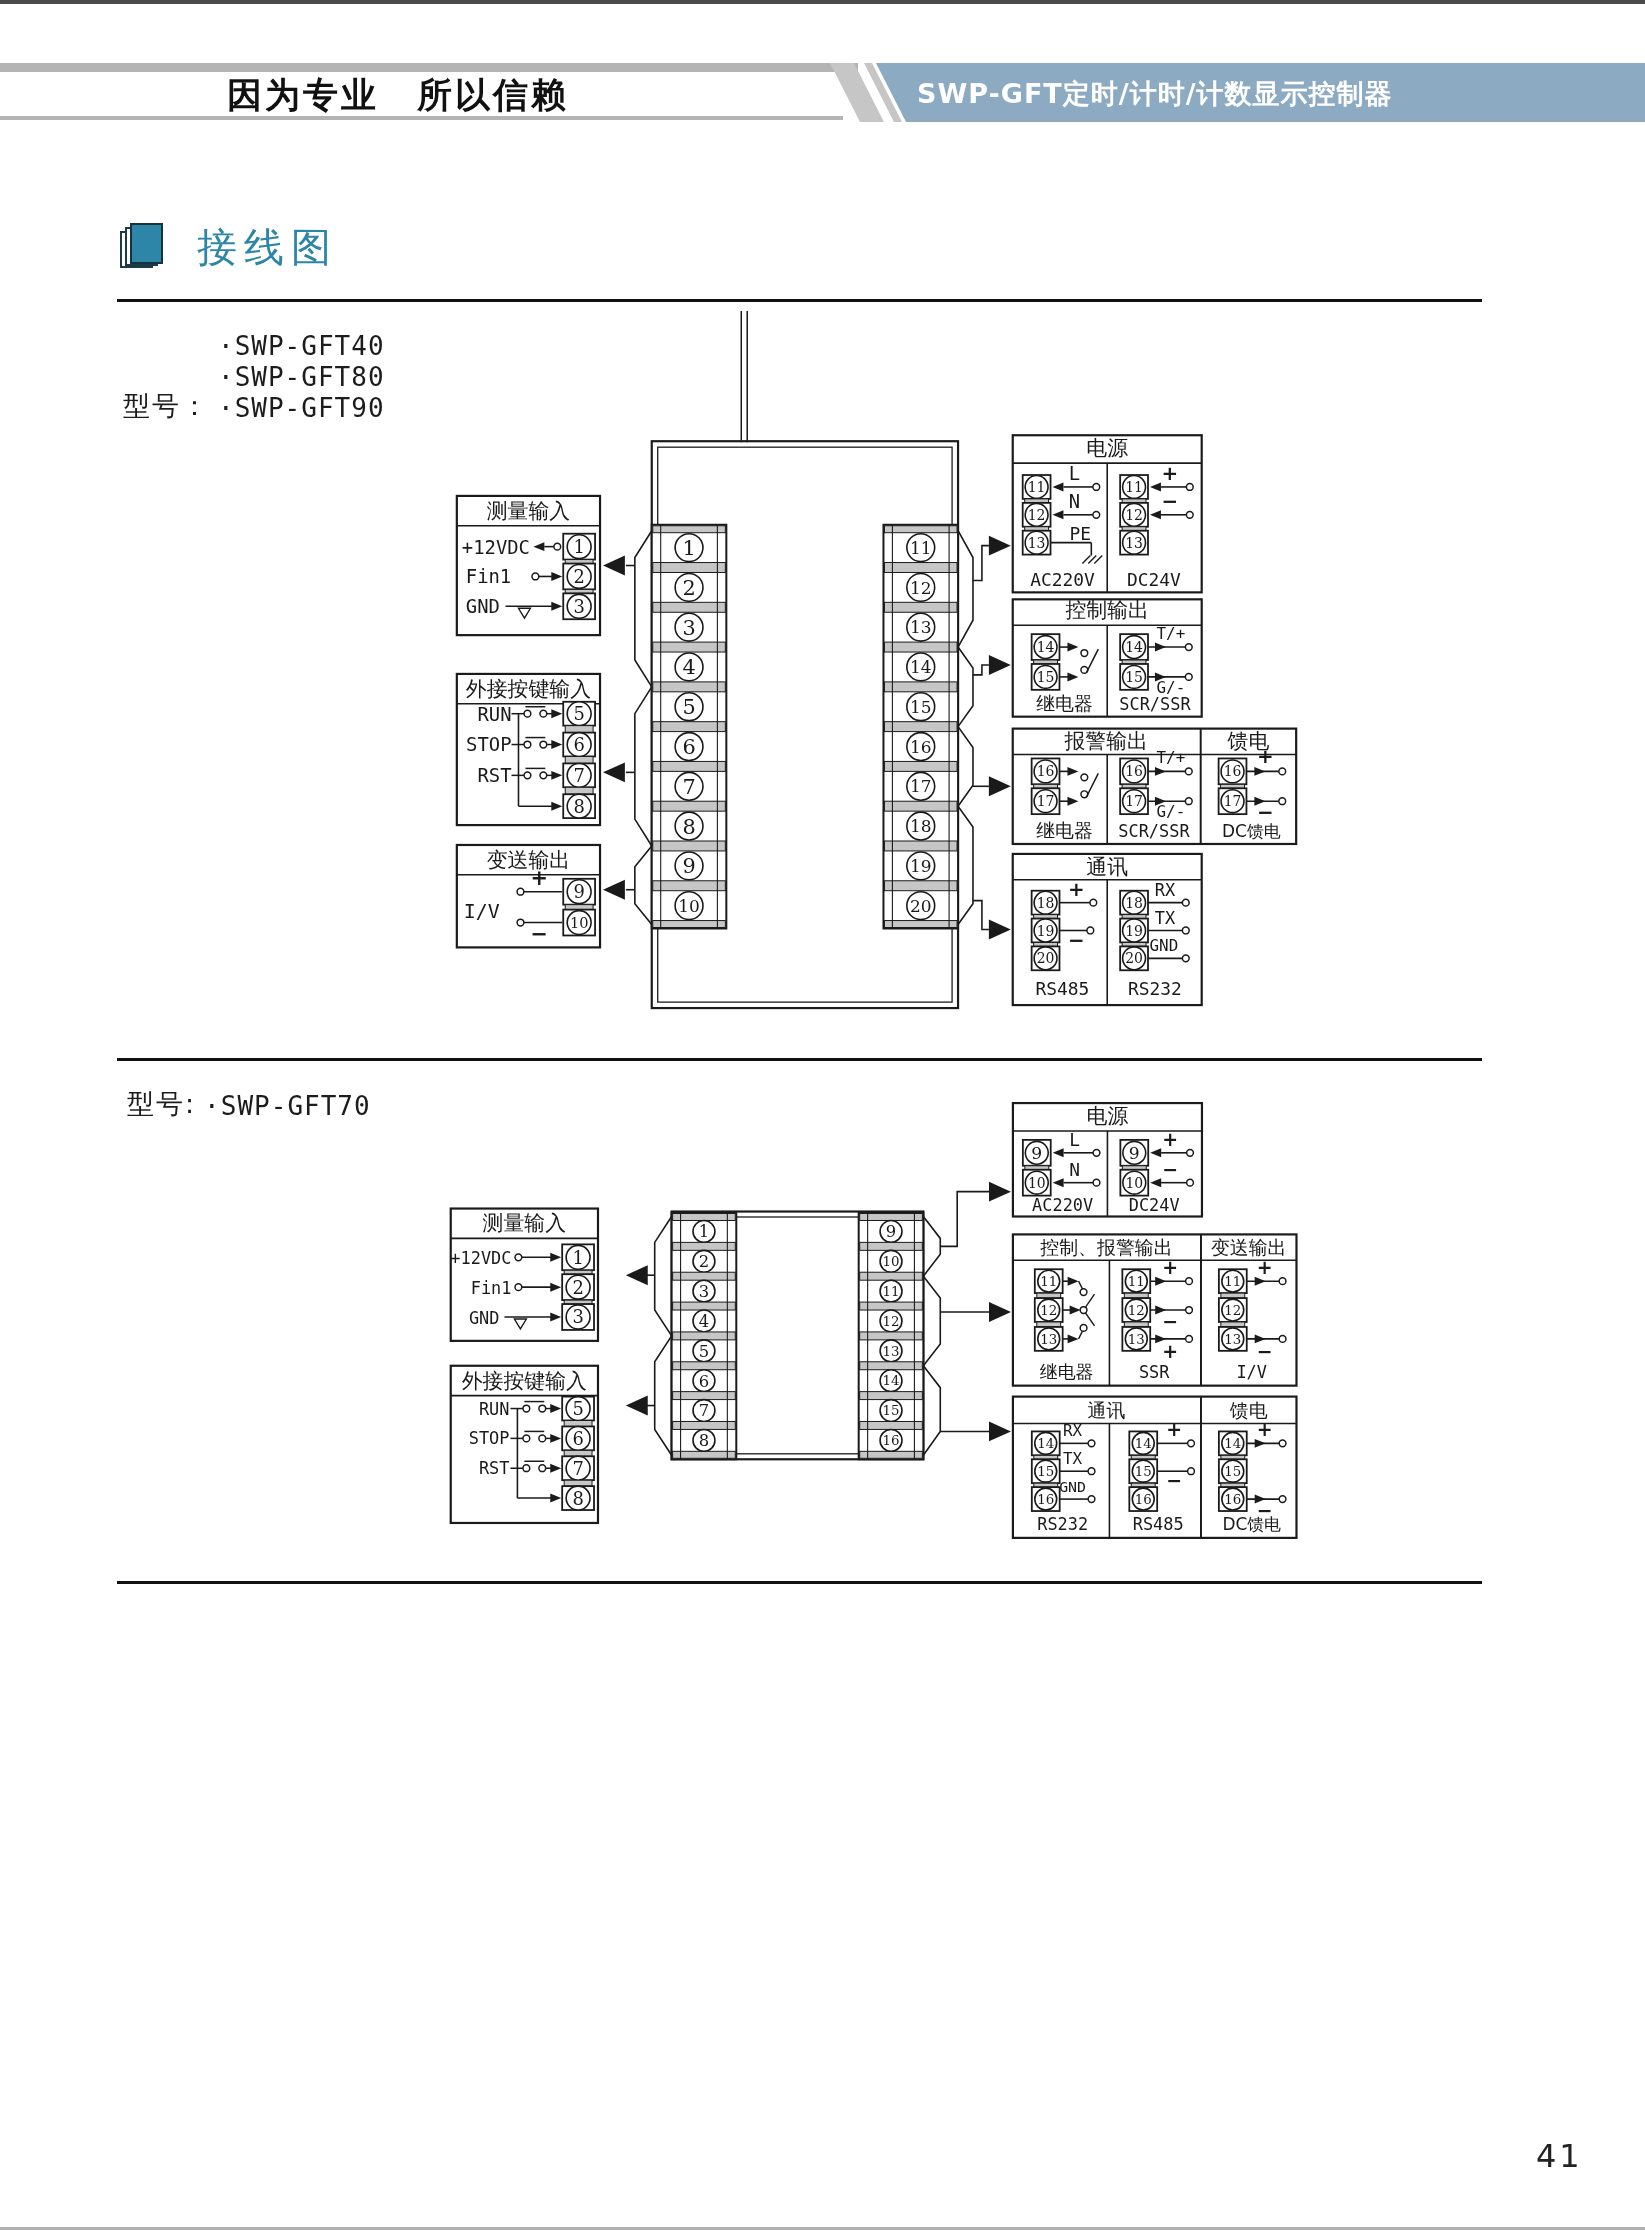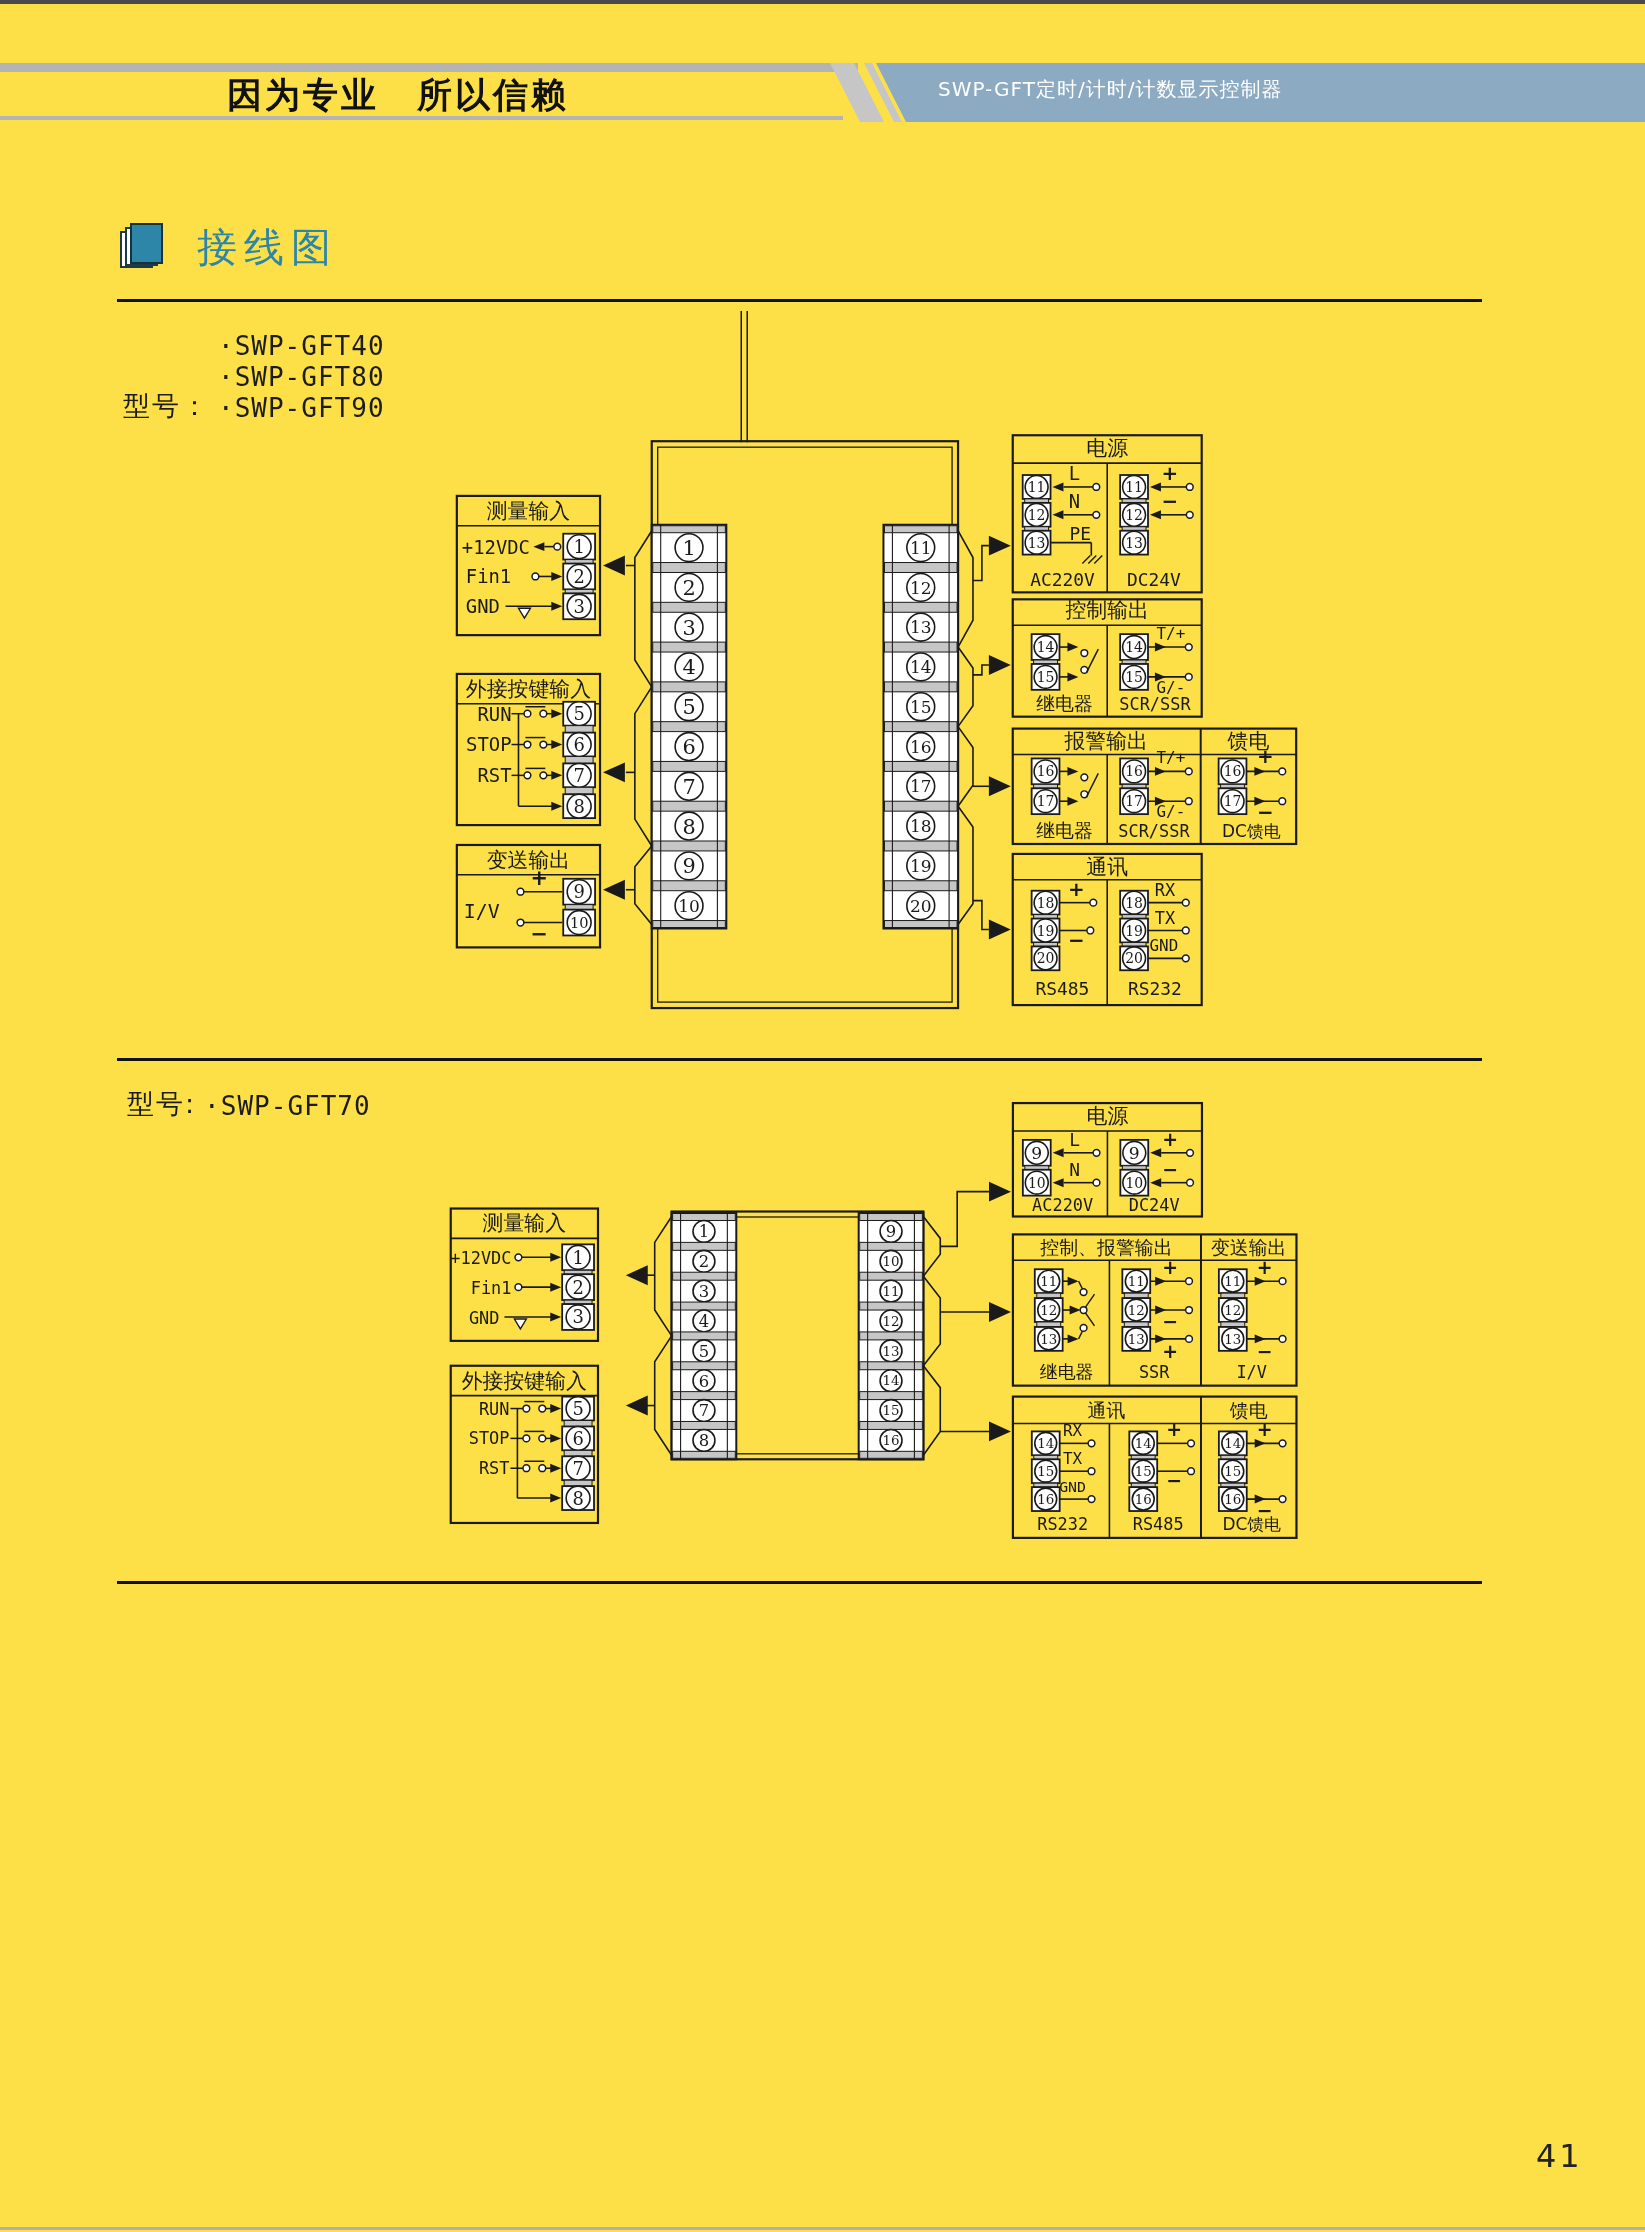--- a/index.html
+++ b/index.html
@@ -1,29 +1,29 @@
 <!DOCTYPE html>
 <html><head>
 <meta charset="utf-8">
 <style>
   html,body{margin:0;padding:0;background:#e8e8e8}
-  .page{position:relative;width:1646px;height:2233px;background:#fde047;overflow:hidden;
+  .page{position:relative;width:1646px;height:2233px;background:#ffffff;overflow:hidden;
         font-family:"DejaVu Sans",sans-serif;color:#1a1a1a}
   .topbar{position:absolute;left:0;top:0;width:1646px;height:4px;background:#4a4a4a}
   .hgt{position:absolute;left:0;top:63px;width:858px;height:9px;background:#b4b4b4}
   .hgb{position:absolute;left:0;top:116px;width:843px;height:4px;background:#b4b4b4}
   .slogan{position:absolute;left:227px;top:72px;height:45px;font-size:35px;font-weight:bold;
           color:#111;letter-spacing:3px;white-space:pre}
   .slash1{position:absolute;left:814px;top:63px;width:74px;height:59px;background:#c6c6c6;
           clip-path:polygon(16px 0,40px 0,70px 59px,46px 59px)}
   .slash2{position:absolute;left:852px;top:63px;width:62px;height:59px;background:#c6c6c6;
           clip-path:polygon(12px 0,20px 0,50px 59px,42px 59px)}
   .hblue{position:absolute;left:870px;top:63px;width:776px;height:59px;background:#8cabc2;
          clip-path:polygon(6px 0,776px 0,776px 59px,36px 59px)}
-  .hblue span{position:absolute;left:68px;top:13px;font-size:20px;font-weight:normal;color:#fff;
+  .hblue span{position:absolute;left:47px;top:13px;font-size:27px;font-weight:bold;color:#fff;
               letter-spacing:1px;white-space:pre}
   .sic{position:absolute;left:120px;top:223px;width:50px;height:50px}
   .sic div{position:absolute;box-sizing:border-box}
   .sic .l1{left:0;top:8px;width:33px;height:37px;background:#fff;border:2px solid #1d3a47}
   .sic .l2{left:5px;top:4px;width:33px;height:39px;background:#fff;border:2px solid #1d3a47}
   .sic .l3{left:10px;top:0;width:33px;height:41px;background:#2d86a8;border:2px solid #16323d}
   .sectitle{position:absolute;left:197px;top:220px;font-size:40px;color:#2d86a8;letter-spacing:7px}
   .rule{position:absolute;left:117px;width:1365px;background:#111}
   .r1{top:299px;height:3px}.r2{top:1058px;height:3px}.r3{top:1581px;height:3px}
   .models{position:absolute;display:flex;gap:8px;color:#1c1c1c;align-items:flex-end}

